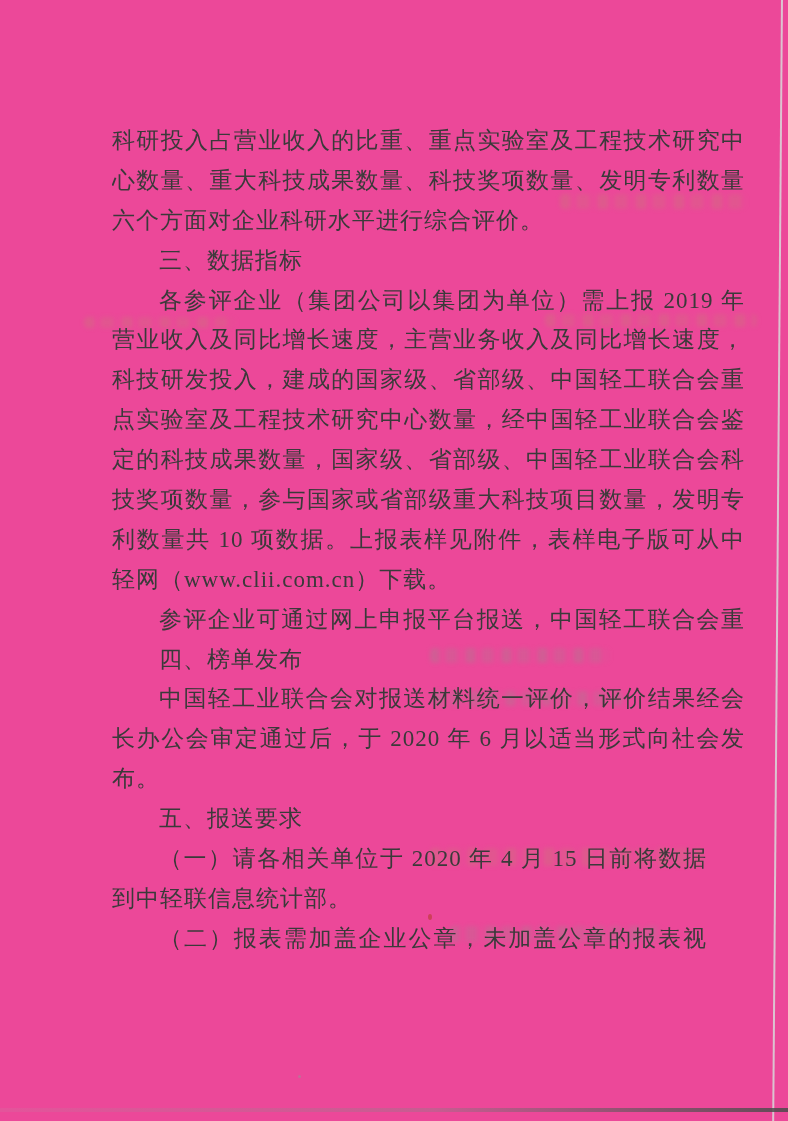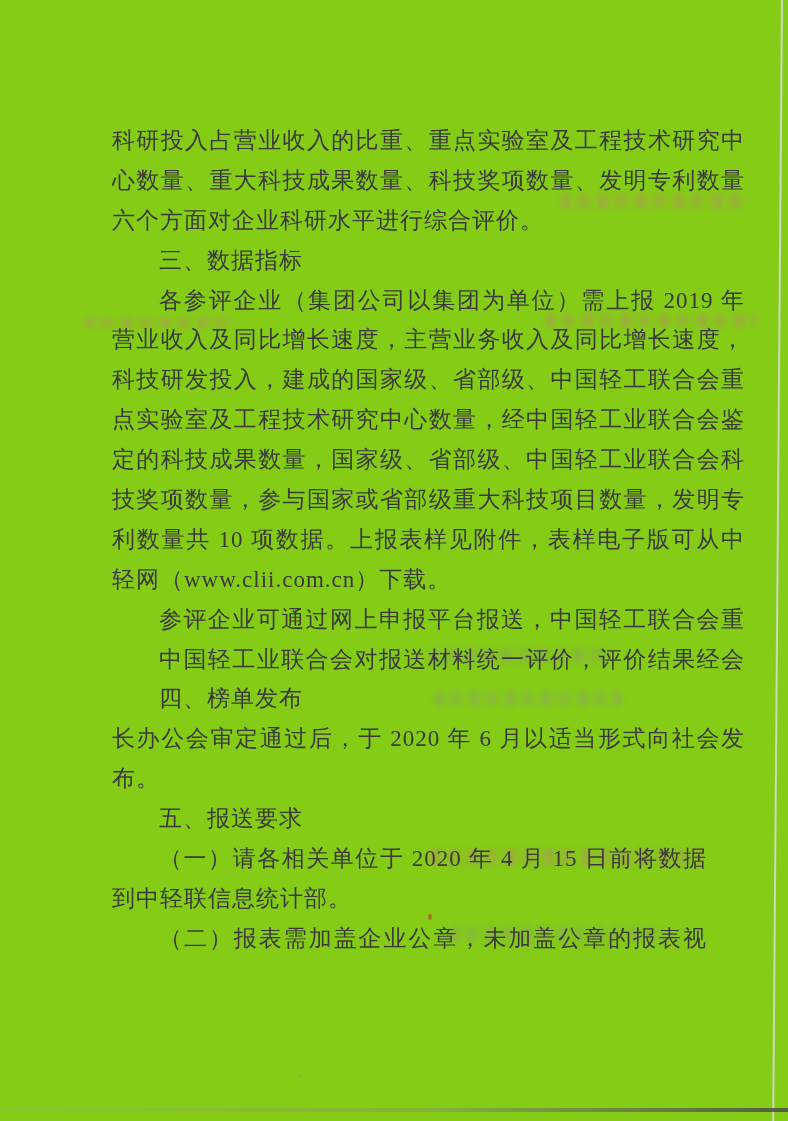--- a/index.html
+++ b/index.html
@@ -1,19 +1,19 @@
 <!DOCTYPE html>
 <html><head>
 <meta charset="utf-8">
 <style>
   html,body{margin:0;padding:0;background:#ffffff;}
   .page{
     position:relative;
     width:788px;height:1121px;
-    background:#84cc16;
+    background:#ec4899;
     overflow:hidden;
     font-family:"Liberation Serif","DejaVu Serif",serif;
     color:#3a3a3a;
   }
   .textblock{
     position:absolute;
     left:112px;top:121px;width:633px;
   }
   .line{
     height:39.9px;
@@ -78,22 +78,22 @@
     <div class="line indent">三、数据指标</div>
     <div class="line indent justify">各参评企业（集团公司以集团为单位）需上报 2019 年度</div>
     <div class="line justify">营业收入及同比增长速度，主营业务收入及同比增长速度，</div>
     <div class="line justify">科技研发投入，建成的国家级、省部级、中国轻工联合会重</div>
     <div class="line justify">点实验室及工程技术研究中心数量，经中国轻工业联合会鉴</div>
     <div class="line justify">定的科技成果数量，国家级、省部级、中国轻工业联合会科</div>
     <div class="line justify">技奖项数量，参与国家或省部级重大科技项目数量，发明专</div>
     <div class="line justify">利数量共 10 项数据。上报表样见附件，表样电子版可从中</div>
     <div class="line">轻网（www.clii.com.cn）下载。</div>
     <div class="line indent justify">参评企业可通过网上申报平台报送，中国轻工联合会重</div>
+    <div class="line indent">四、榜单发布</div>
     <div class="line indent justify">中国轻工业联合会对报送材料统一评价，评价结果经会</div>
-    <div class="line indent">四、榜单发布</div>
     <div class="line justify">长办公会审定通过后，于 2020 年 6 月以适当形式向社会发</div>
     <div class="line">布。</div>
     <div class="line indent">五、报送要求</div>
     <div class="line indent justify short-right">（一）请各相关单位于 2020 年 4 月 15 日前将数据报送</div>
     <div class="line">到中轻联信息统计部。</div>
     <div class="line indent justify short-right">（二）报表需加盖企业公章，未加盖公章的报表视为无</div>
   </div>
 
   <div class="edge-line"></div>
   <div class="bottom-shadow"></div>

